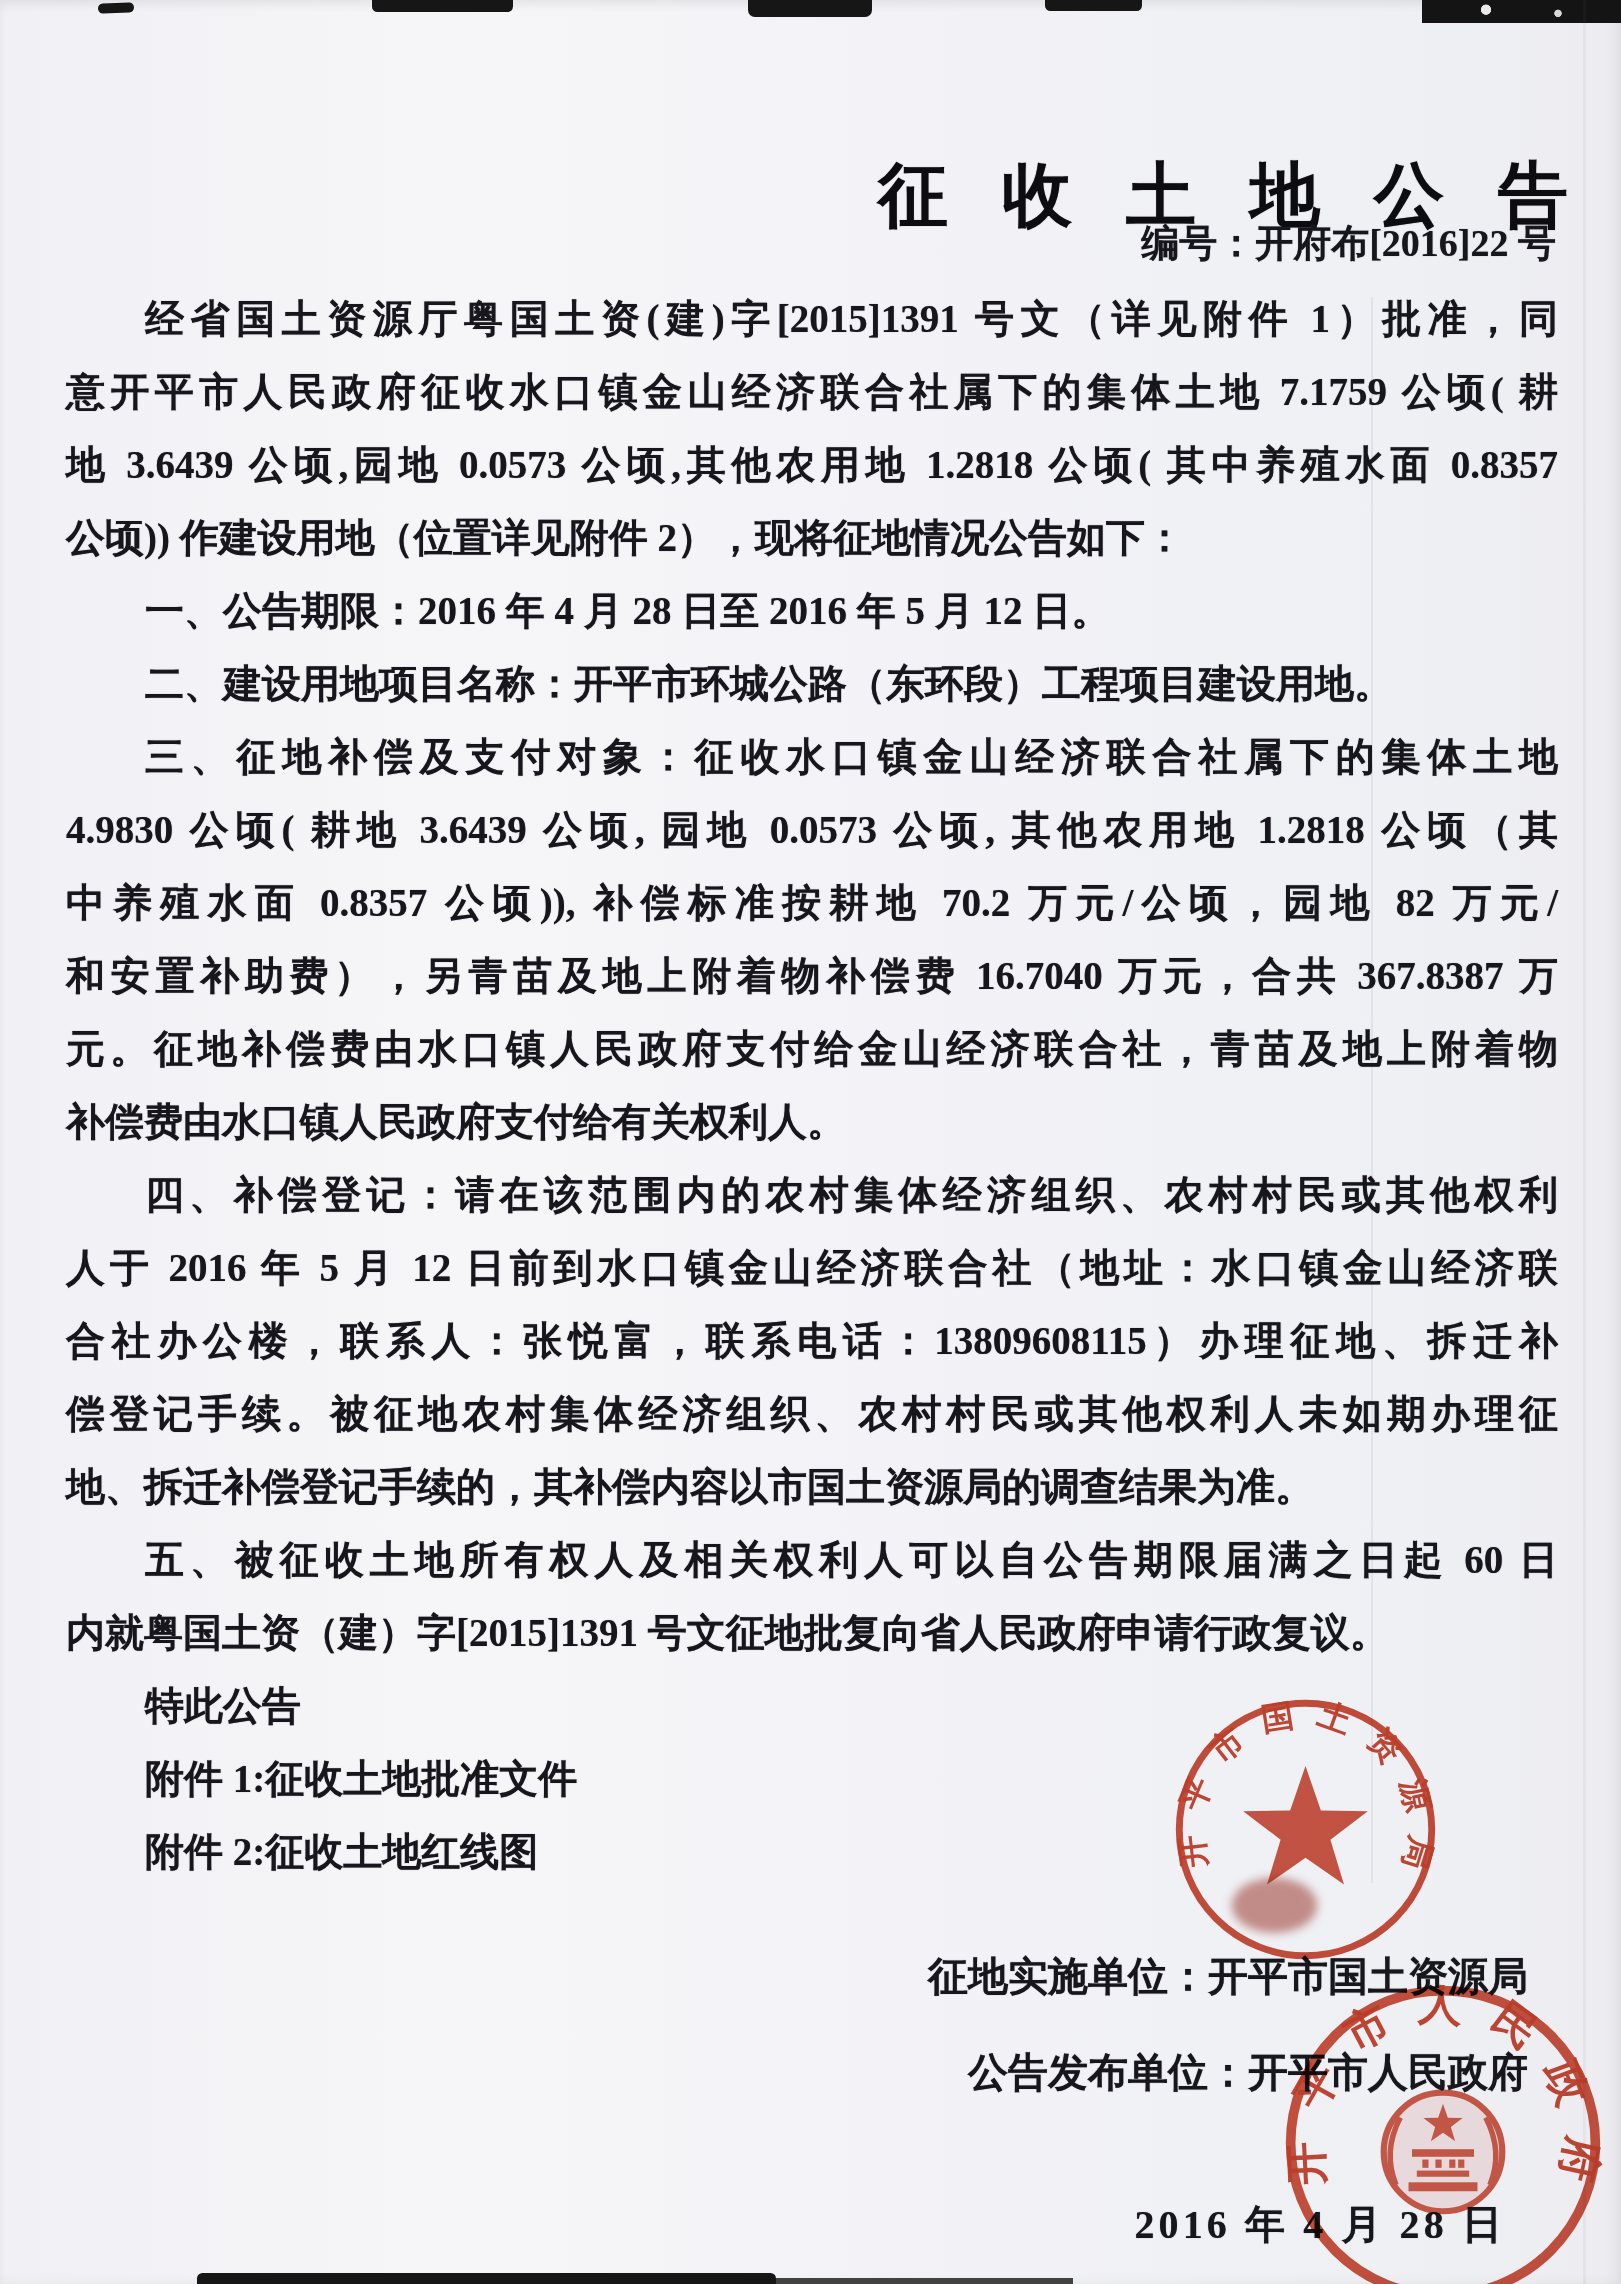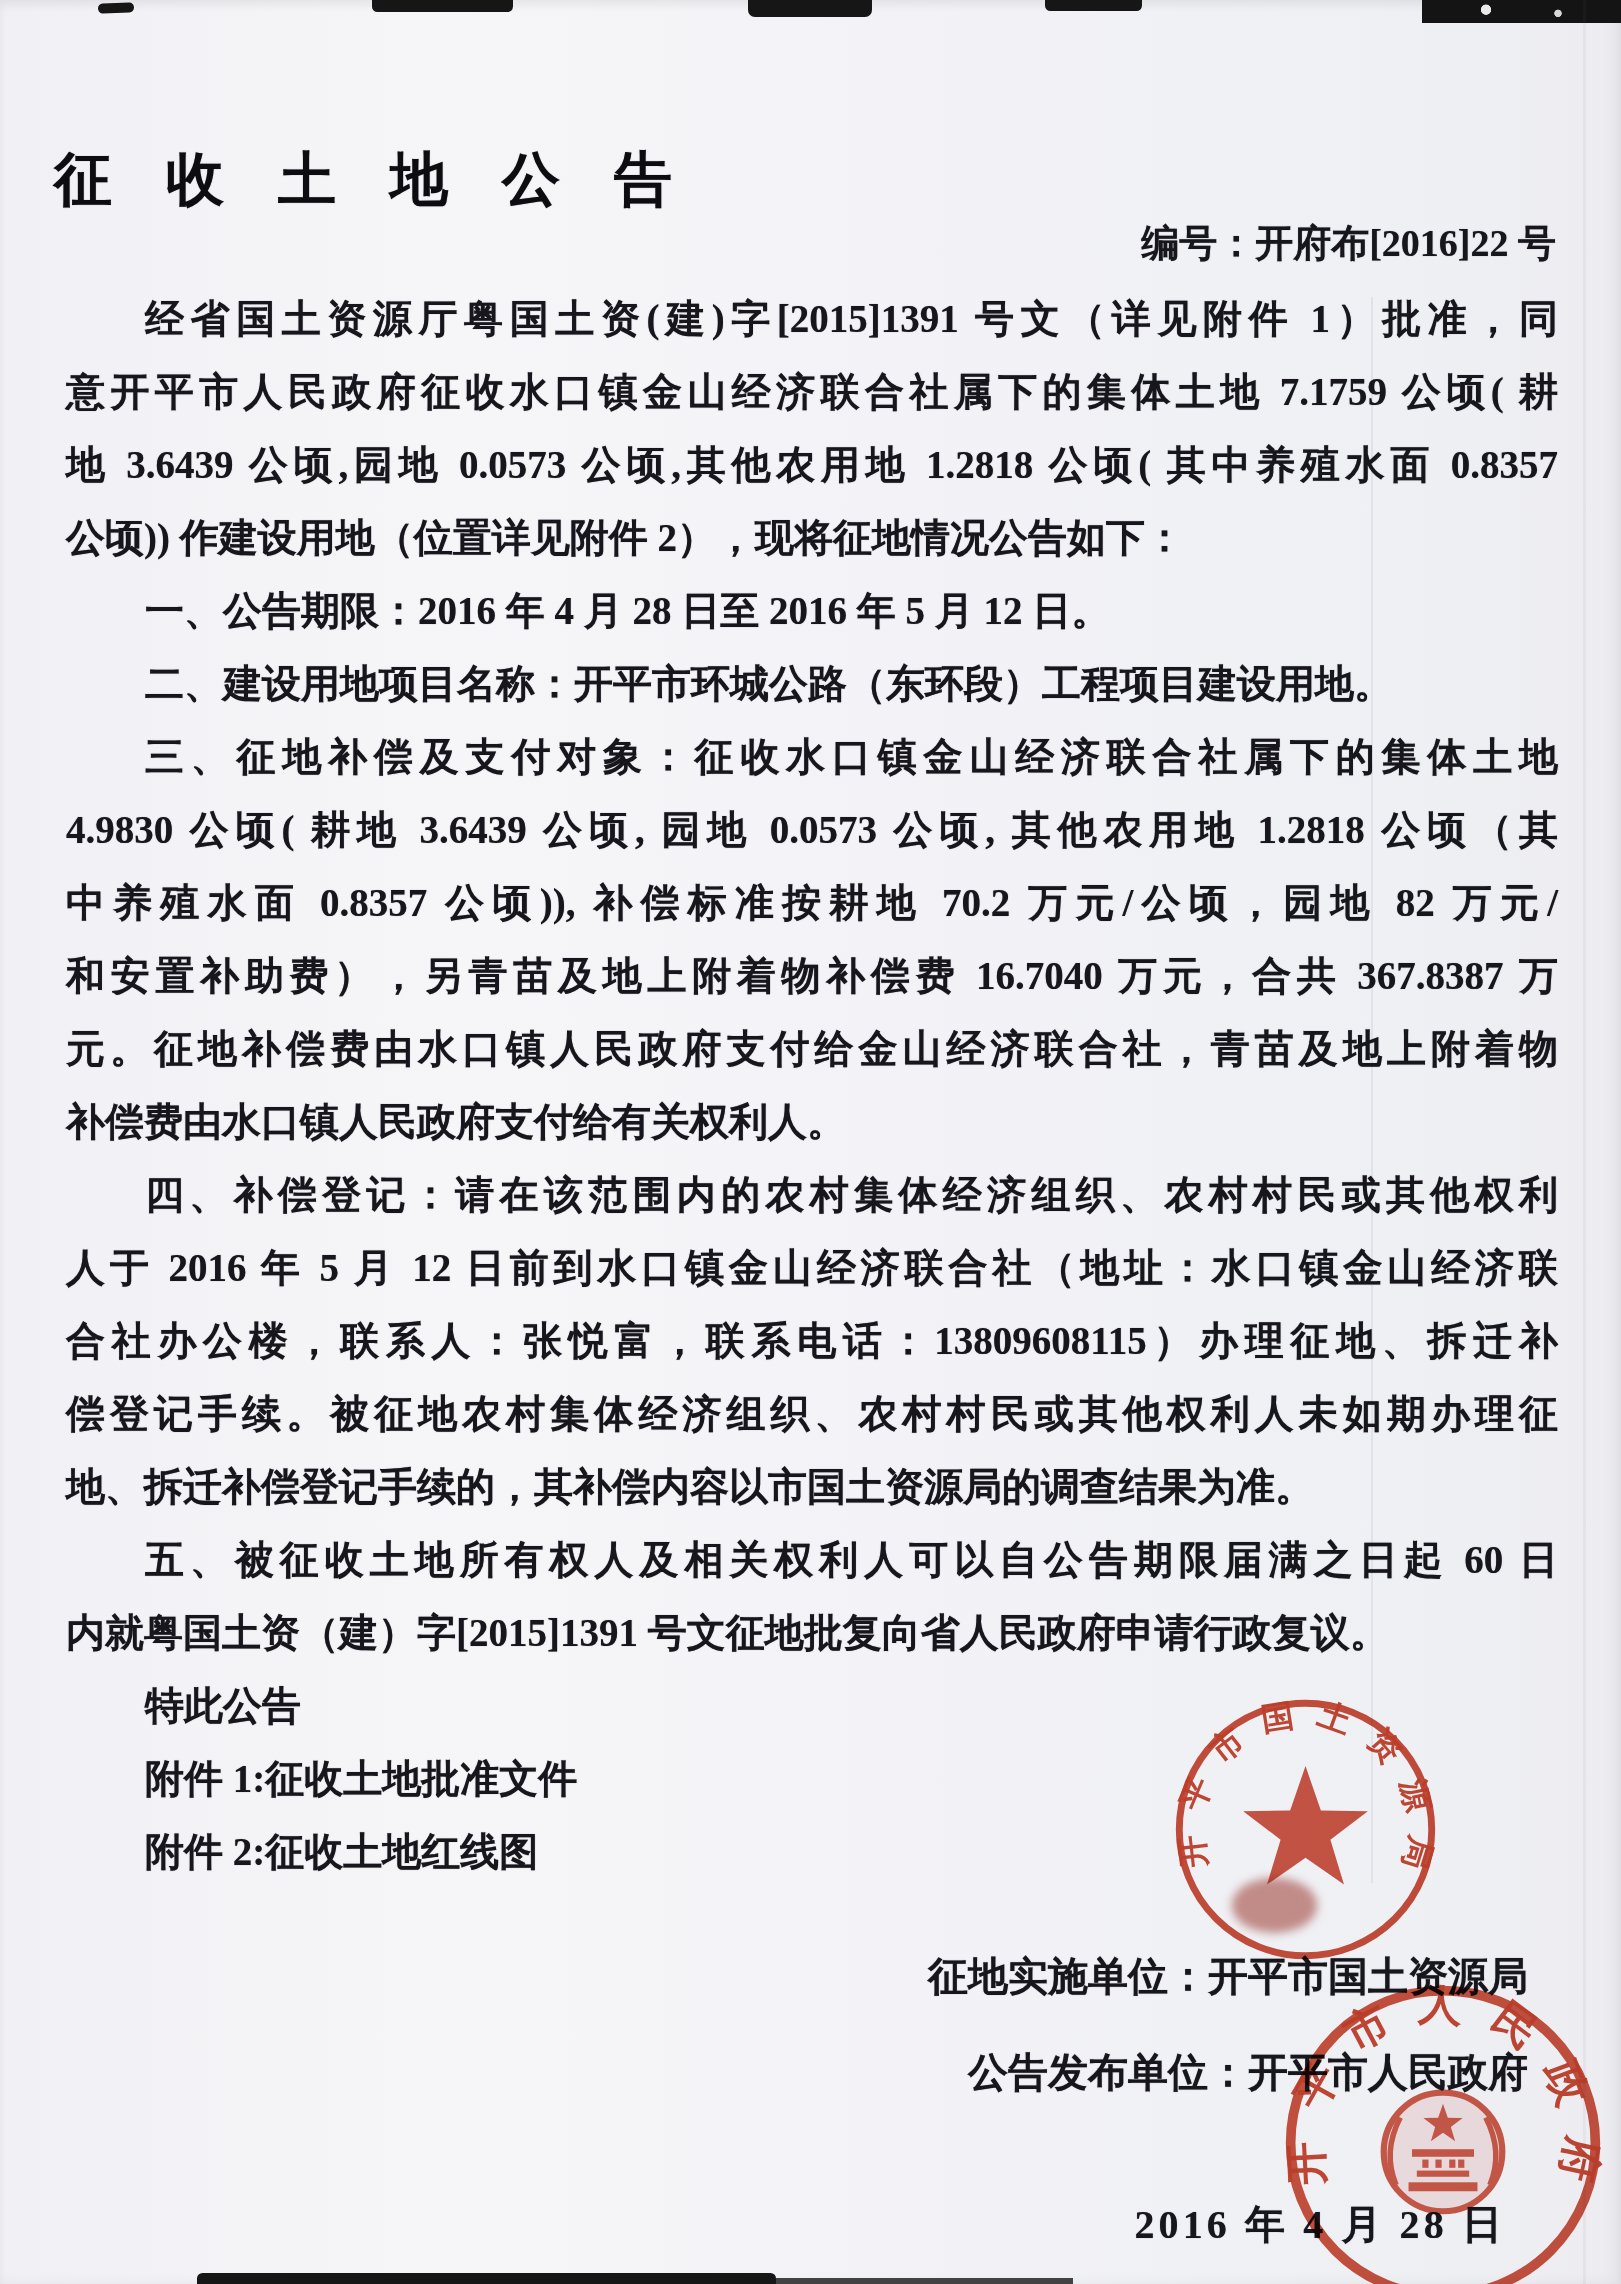--- a/index.html
+++ b/index.html
@@ -8,21 +8,21 @@
     background:#f4f4f7;
     background-image:linear-gradient(90deg,#f1f1f5 0%,#f6f6f9 28%,#f3f3f7 55%,#eff0f4 86%,#ececf1 100%);
     box-shadow:inset -6.9px 0 15px rgba(0,0,0,.05), inset 0 5.5px 9.7px rgba(0,0,0,.045);
     font-family:"Liberation Serif","DejaVu Serif",serif;
     color:#16161c;
   }
   .page *{box-sizing:border-box;}
   .ink{text-shadow:0 0 0.9px rgba(18,18,28,.55);}
   .title{
     position:absolute;top:102px;left:0;width:100%;
-    text-align:left;font-size:58px;font-weight:700;color:#0d0d11;
+    text-align:right;font-size:70px;font-weight:700;color:#0d0d11;
     letter-spacing:54px;text-indent:54px;white-space:nowrap;
   }
   .docno{
     position:absolute;top:218px;right:66px;
     font-size:38px;font-weight:700;
   }
   .flow{
     position:absolute;left:66px;top:282px;width:1492px;
     font-size:39px;font-weight:700;line-height:73px;
   }

